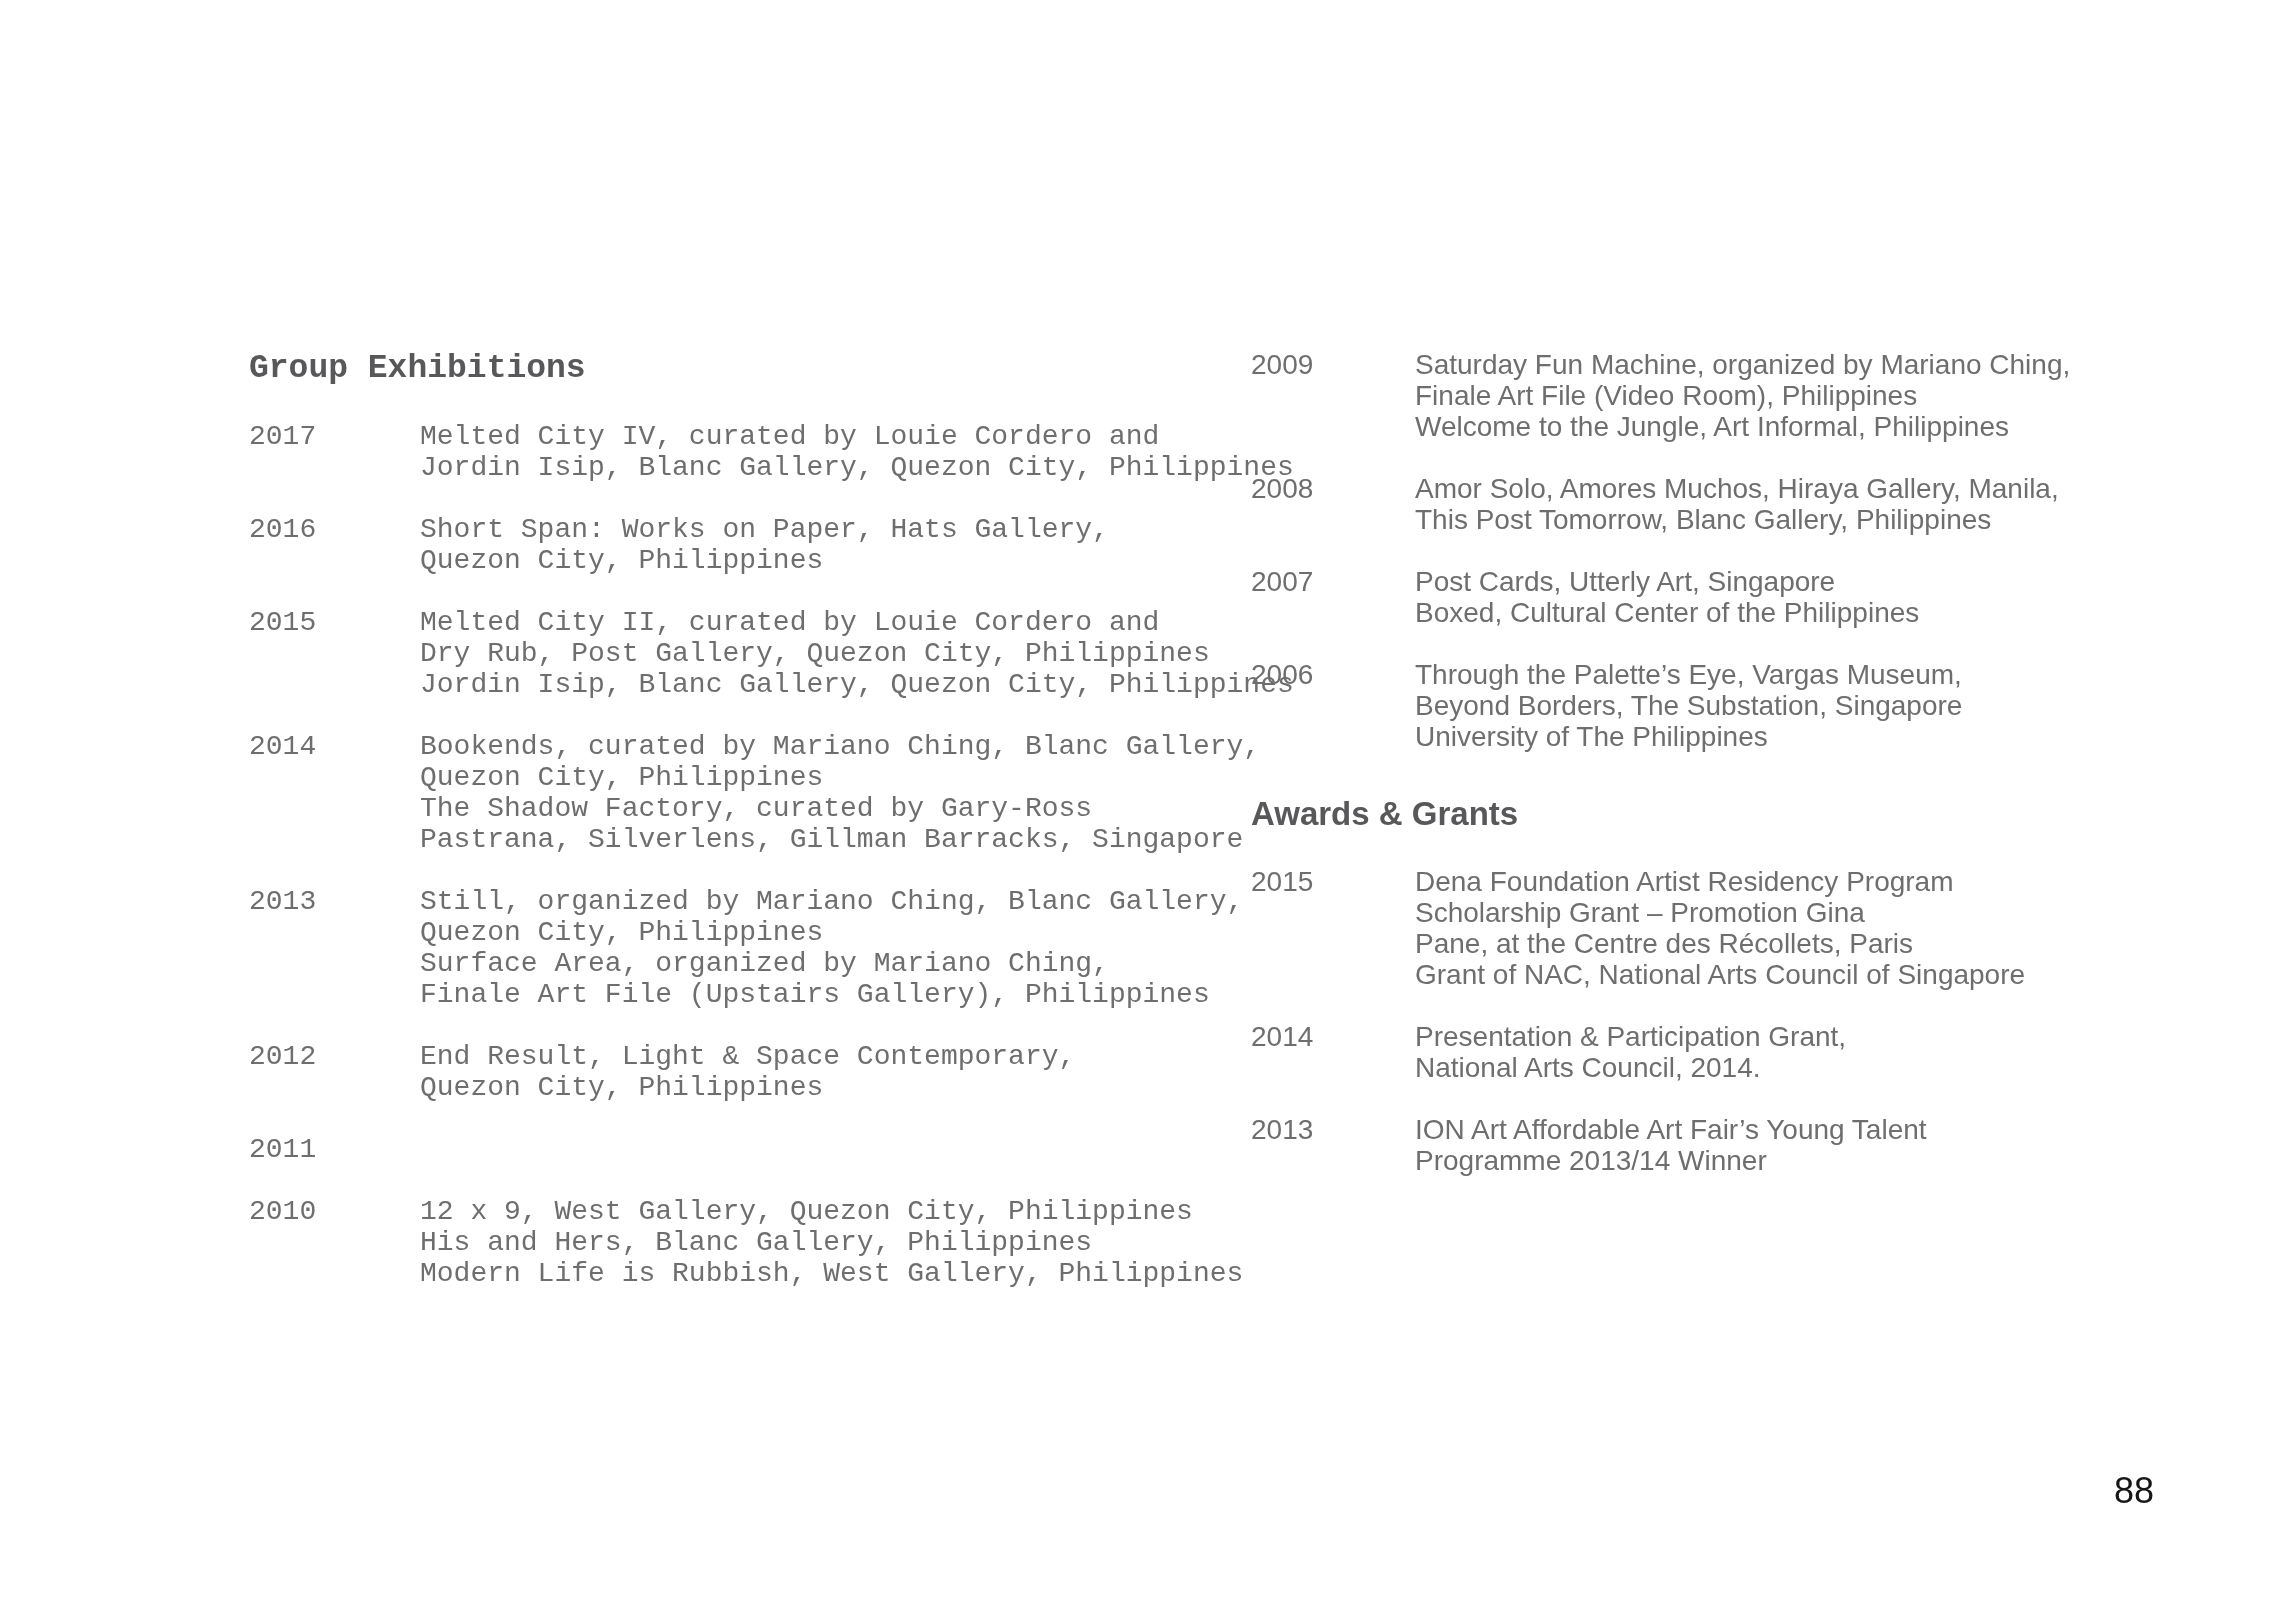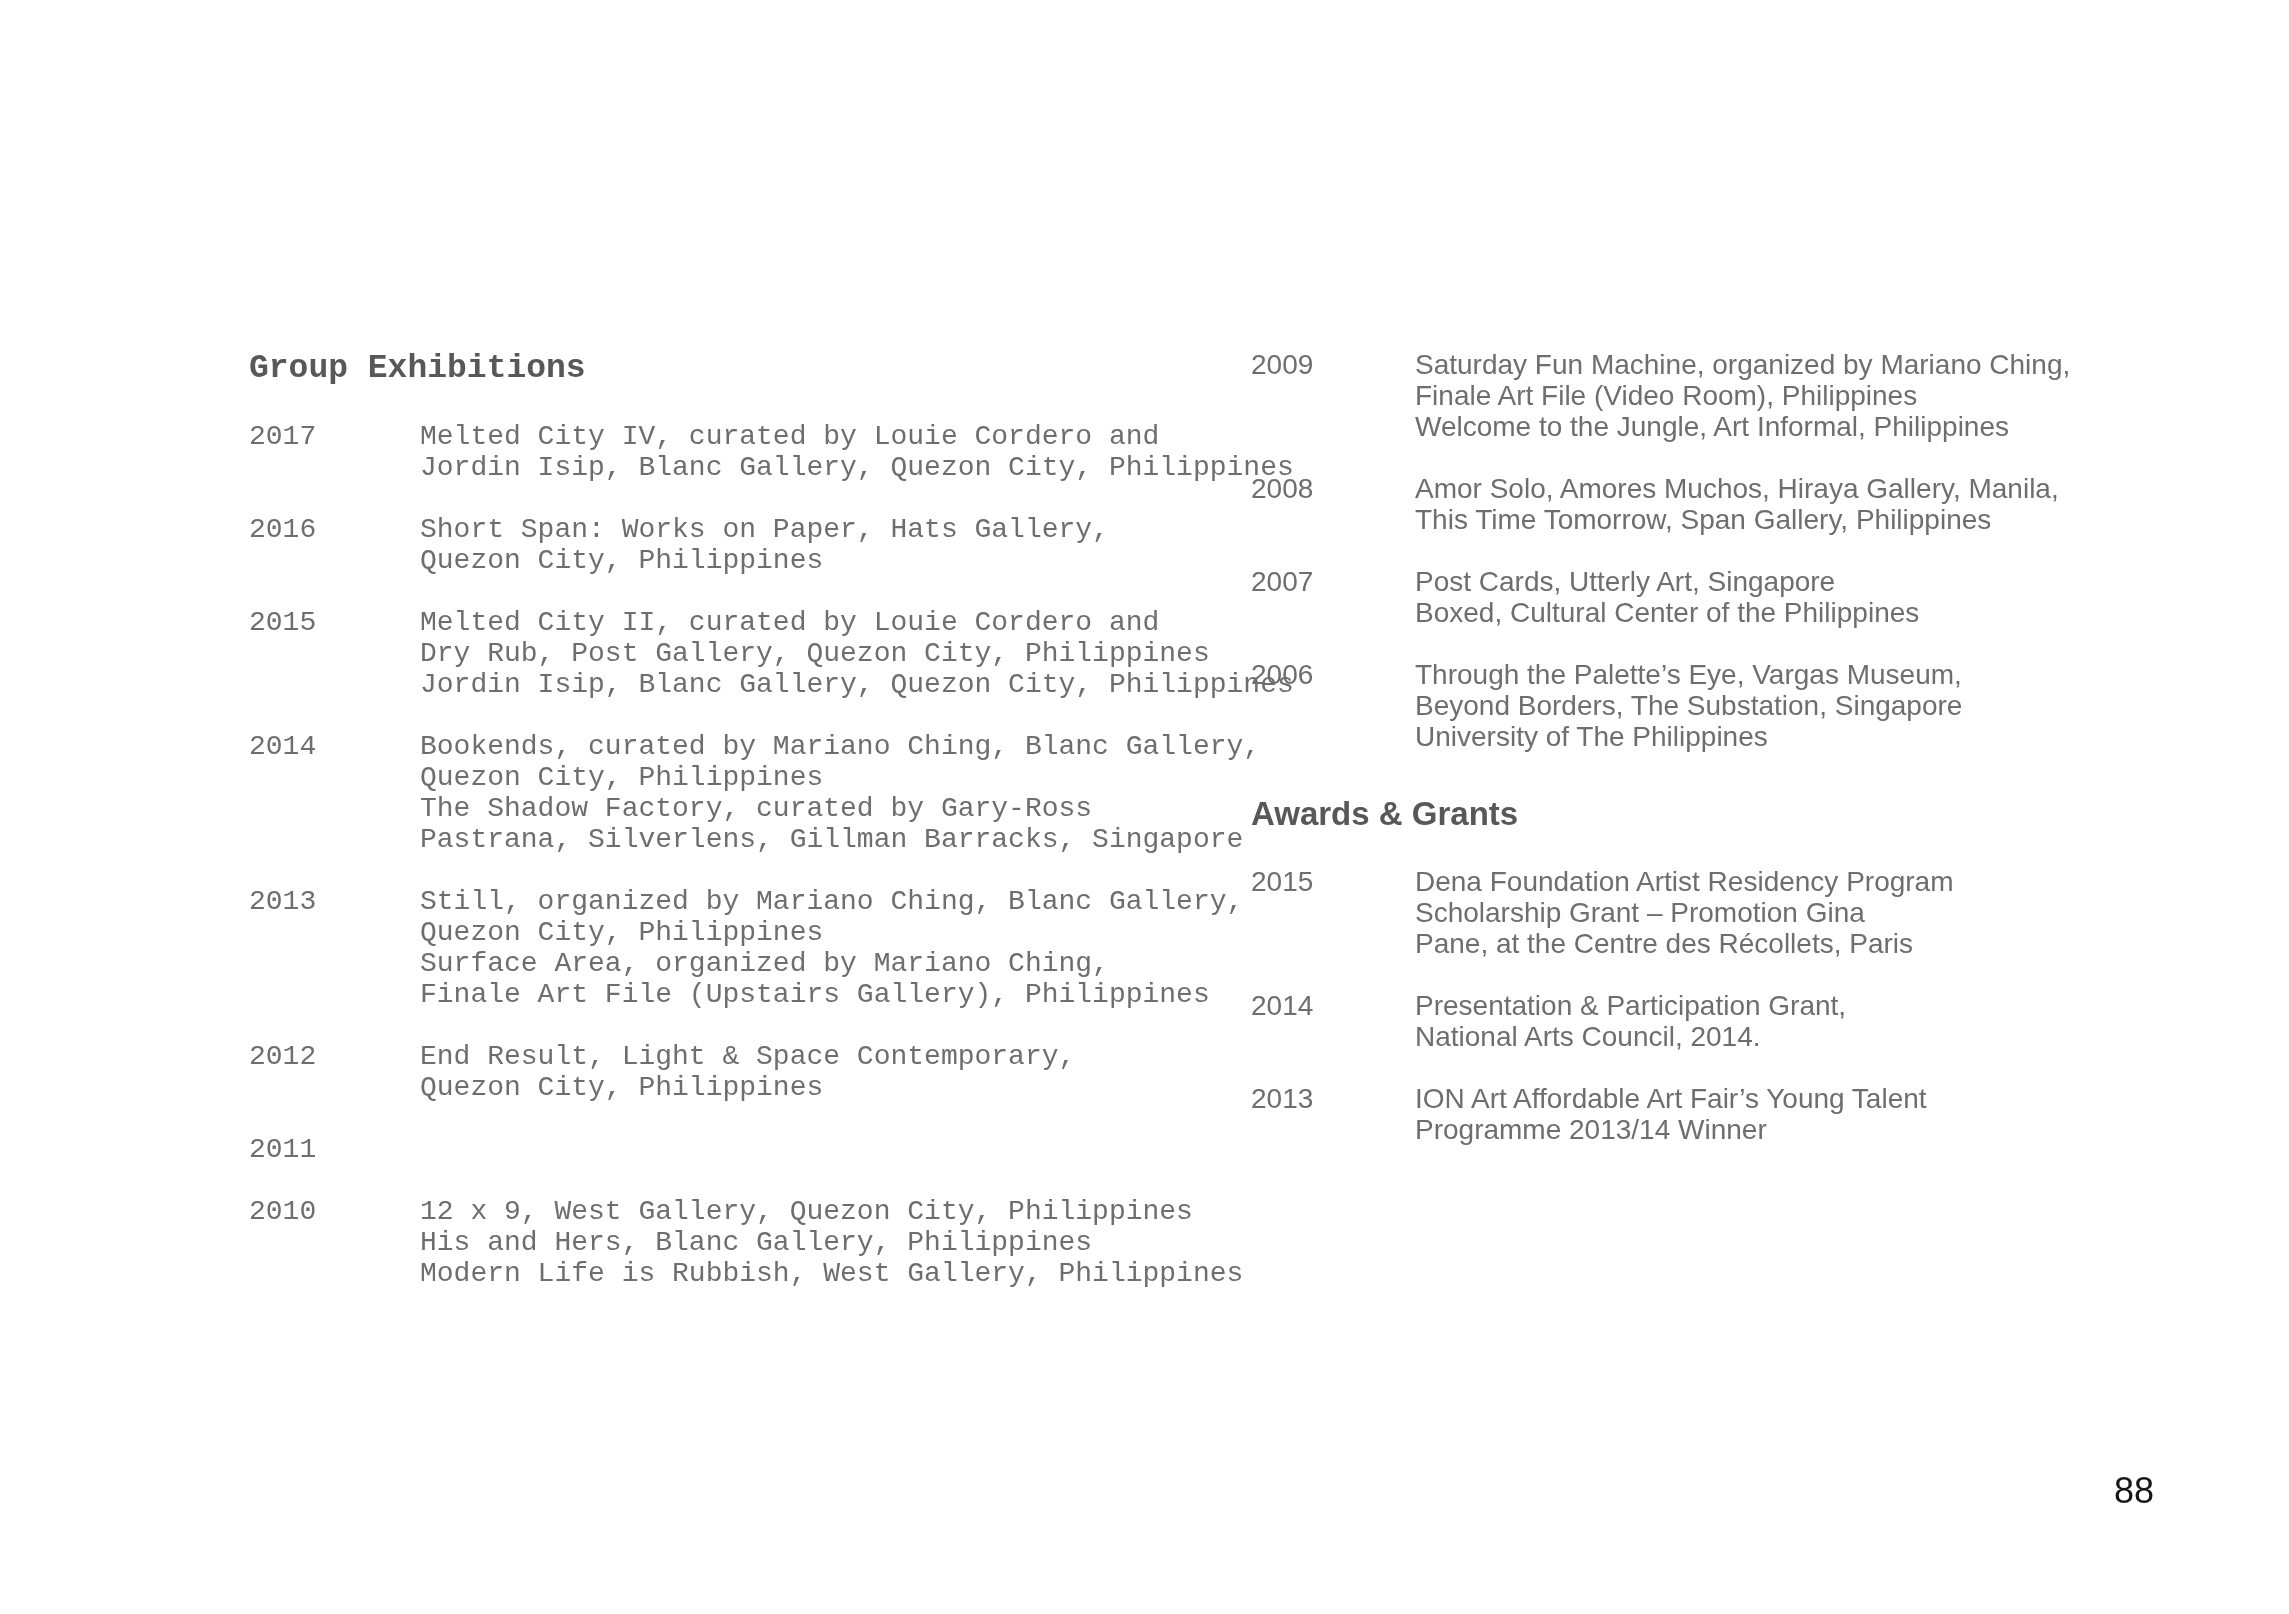--- a/index.html
+++ b/index.html
@@ -132,21 +132,21 @@
         <div class="line">Saturday Fun Machine, organized by Mariano Ching,</div>
         <div class="line">Finale Art File (Video Room), Philippines</div>
         <div class="line">Welcome to the Jungle, Art Informal, Philippines</div>
       </div>
     </div>
 
     <div class="entry">
       <div class="year">2008</div>
       <div class="lines">
         <div class="line">Amor Solo, Amores Muchos, Hiraya Gallery, Manila,</div>
-        <div class="line">This Time Tomorrow, Span Gallery, Philippines</div>
+        <div class="line">This Post Tomorrow, Blanc Gallery, Philippines</div>
       </div>
     </div>
 
     <div class="entry">
       <div class="year">2007</div>
       <div class="lines">
         <div class="line">Post Cards, Utterly Art, Singapore</div>
         <div class="line">Boxed, Cultural Center of the Philippines</div>
       </div>
     </div>
@@ -161,20 +161,21 @@
     </div>
 
     <h2 class="heading heading-awards">Awards &amp; Grants</h2>
 
     <div class="entry">
       <div class="year">2015</div>
       <div class="lines">
         <div class="line">Dena Foundation Artist Residency Program</div>
         <div class="line">Scholarship Grant – Promotion Gina</div>
         <div class="line">Pane, at the Centre des Récollets, Paris</div>
+        <div class="line">Grant of NAC, National Arts Council of Singapore</div>
       </div>
     </div>
 
     <div class="entry">
       <div class="year">2014</div>
       <div class="lines">
         <div class="line">Presentation &amp; Participation Grant,</div>
         <div class="line">National Arts Council, 2014.</div>
       </div>
     </div>

